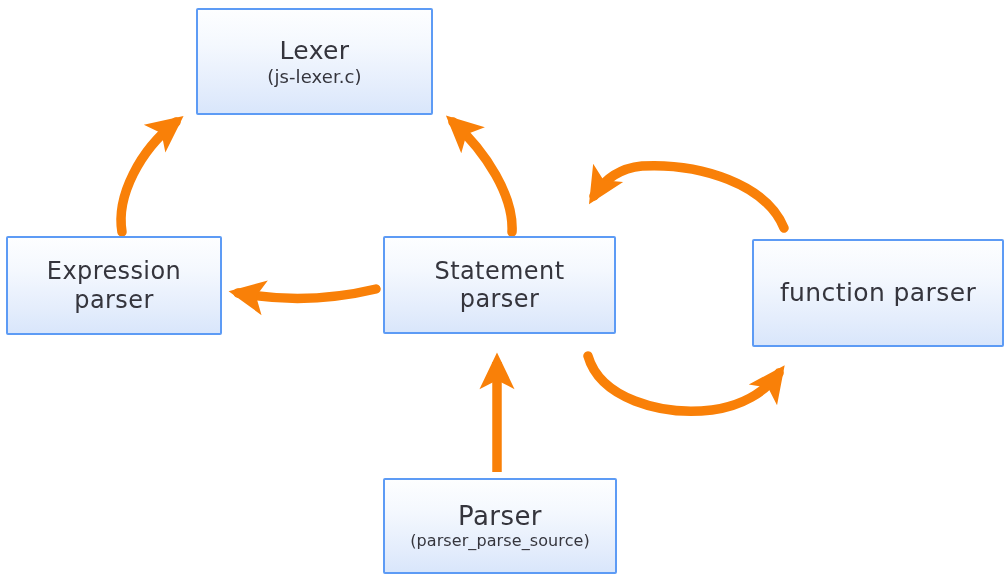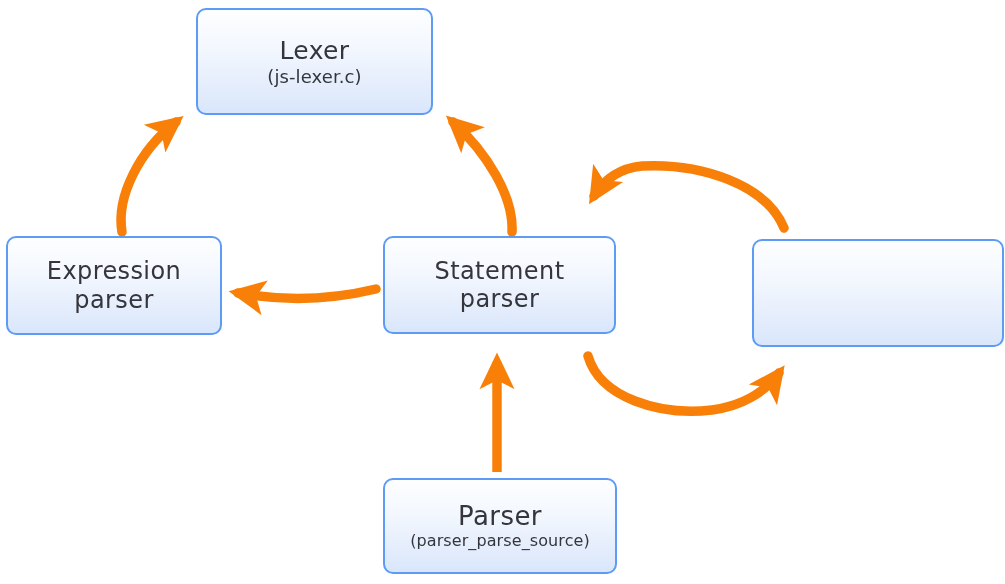--- a/index.html
+++ b/index.html
@@ -20,21 +20,21 @@
     left: 0;
     top: 0;
     width: 1005px;
     height: 584px;
     pointer-events: none;
   }
   .node {
     position: absolute;
     box-sizing: border-box;
     border: 2px solid #5d9bf5;
-    border-radius: 10px;
+    border-radius: 2px;
     background: linear-gradient(to bottom, #fdfeff 0%, #f4f8fe 35%, #e4edfc 75%, #d9e6fb 100%);
     display: flex;
     flex-direction: column;
     align-items: center;
     justify-content: center;
     text-align: center;
     color: #35353d;
     line-height: 1.18;
     z-index: 3;
   }
@@ -96,20 +96,21 @@
     <div class="title">Expression</div>
     <div class="title">parser</div>
   </div>
 
   <div class="node two-line" id="node-statement">
     <div class="title">Statement</div>
     <div class="title">parser</div>
   </div>
 
   <div class="node" id="node-function">
+    <div class="title">function parser</div>
   </div>
 
   <div class="node" id="node-parser">
     <div class="title">Parser</div>
     <div class="sub">(parser_parse_source)</div>
   </div>
 
 </div>
 
 </body></html>

